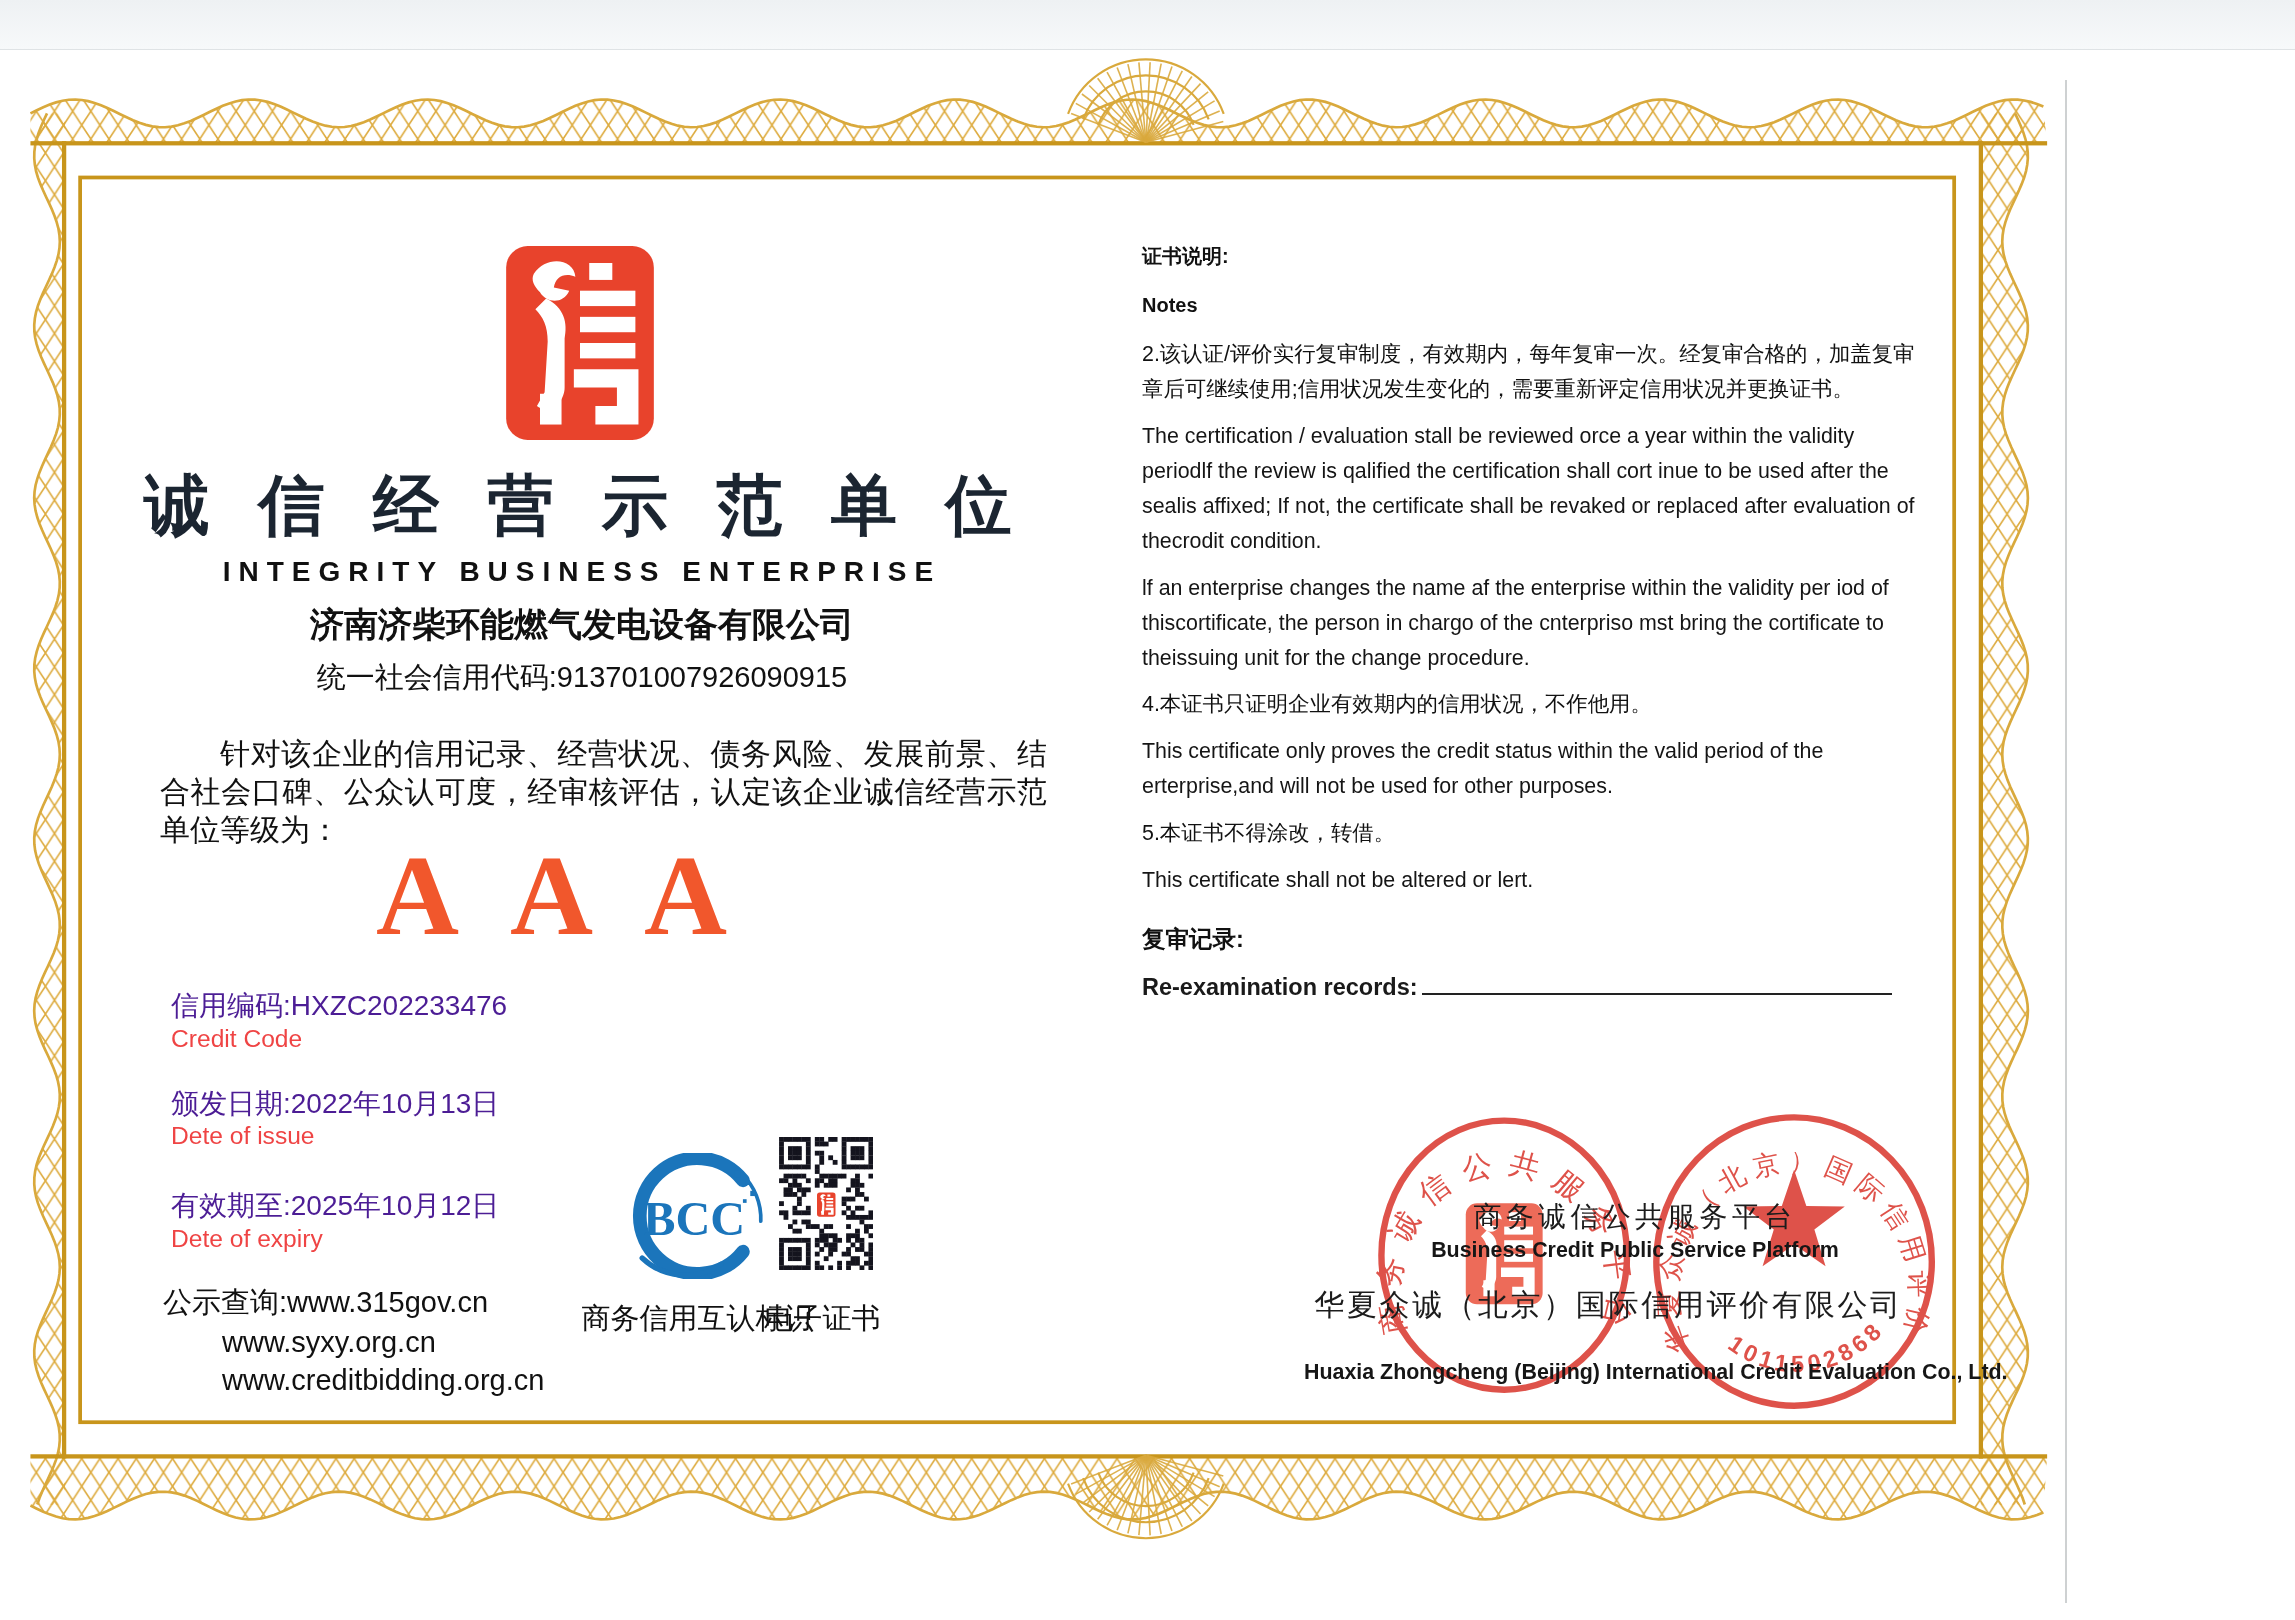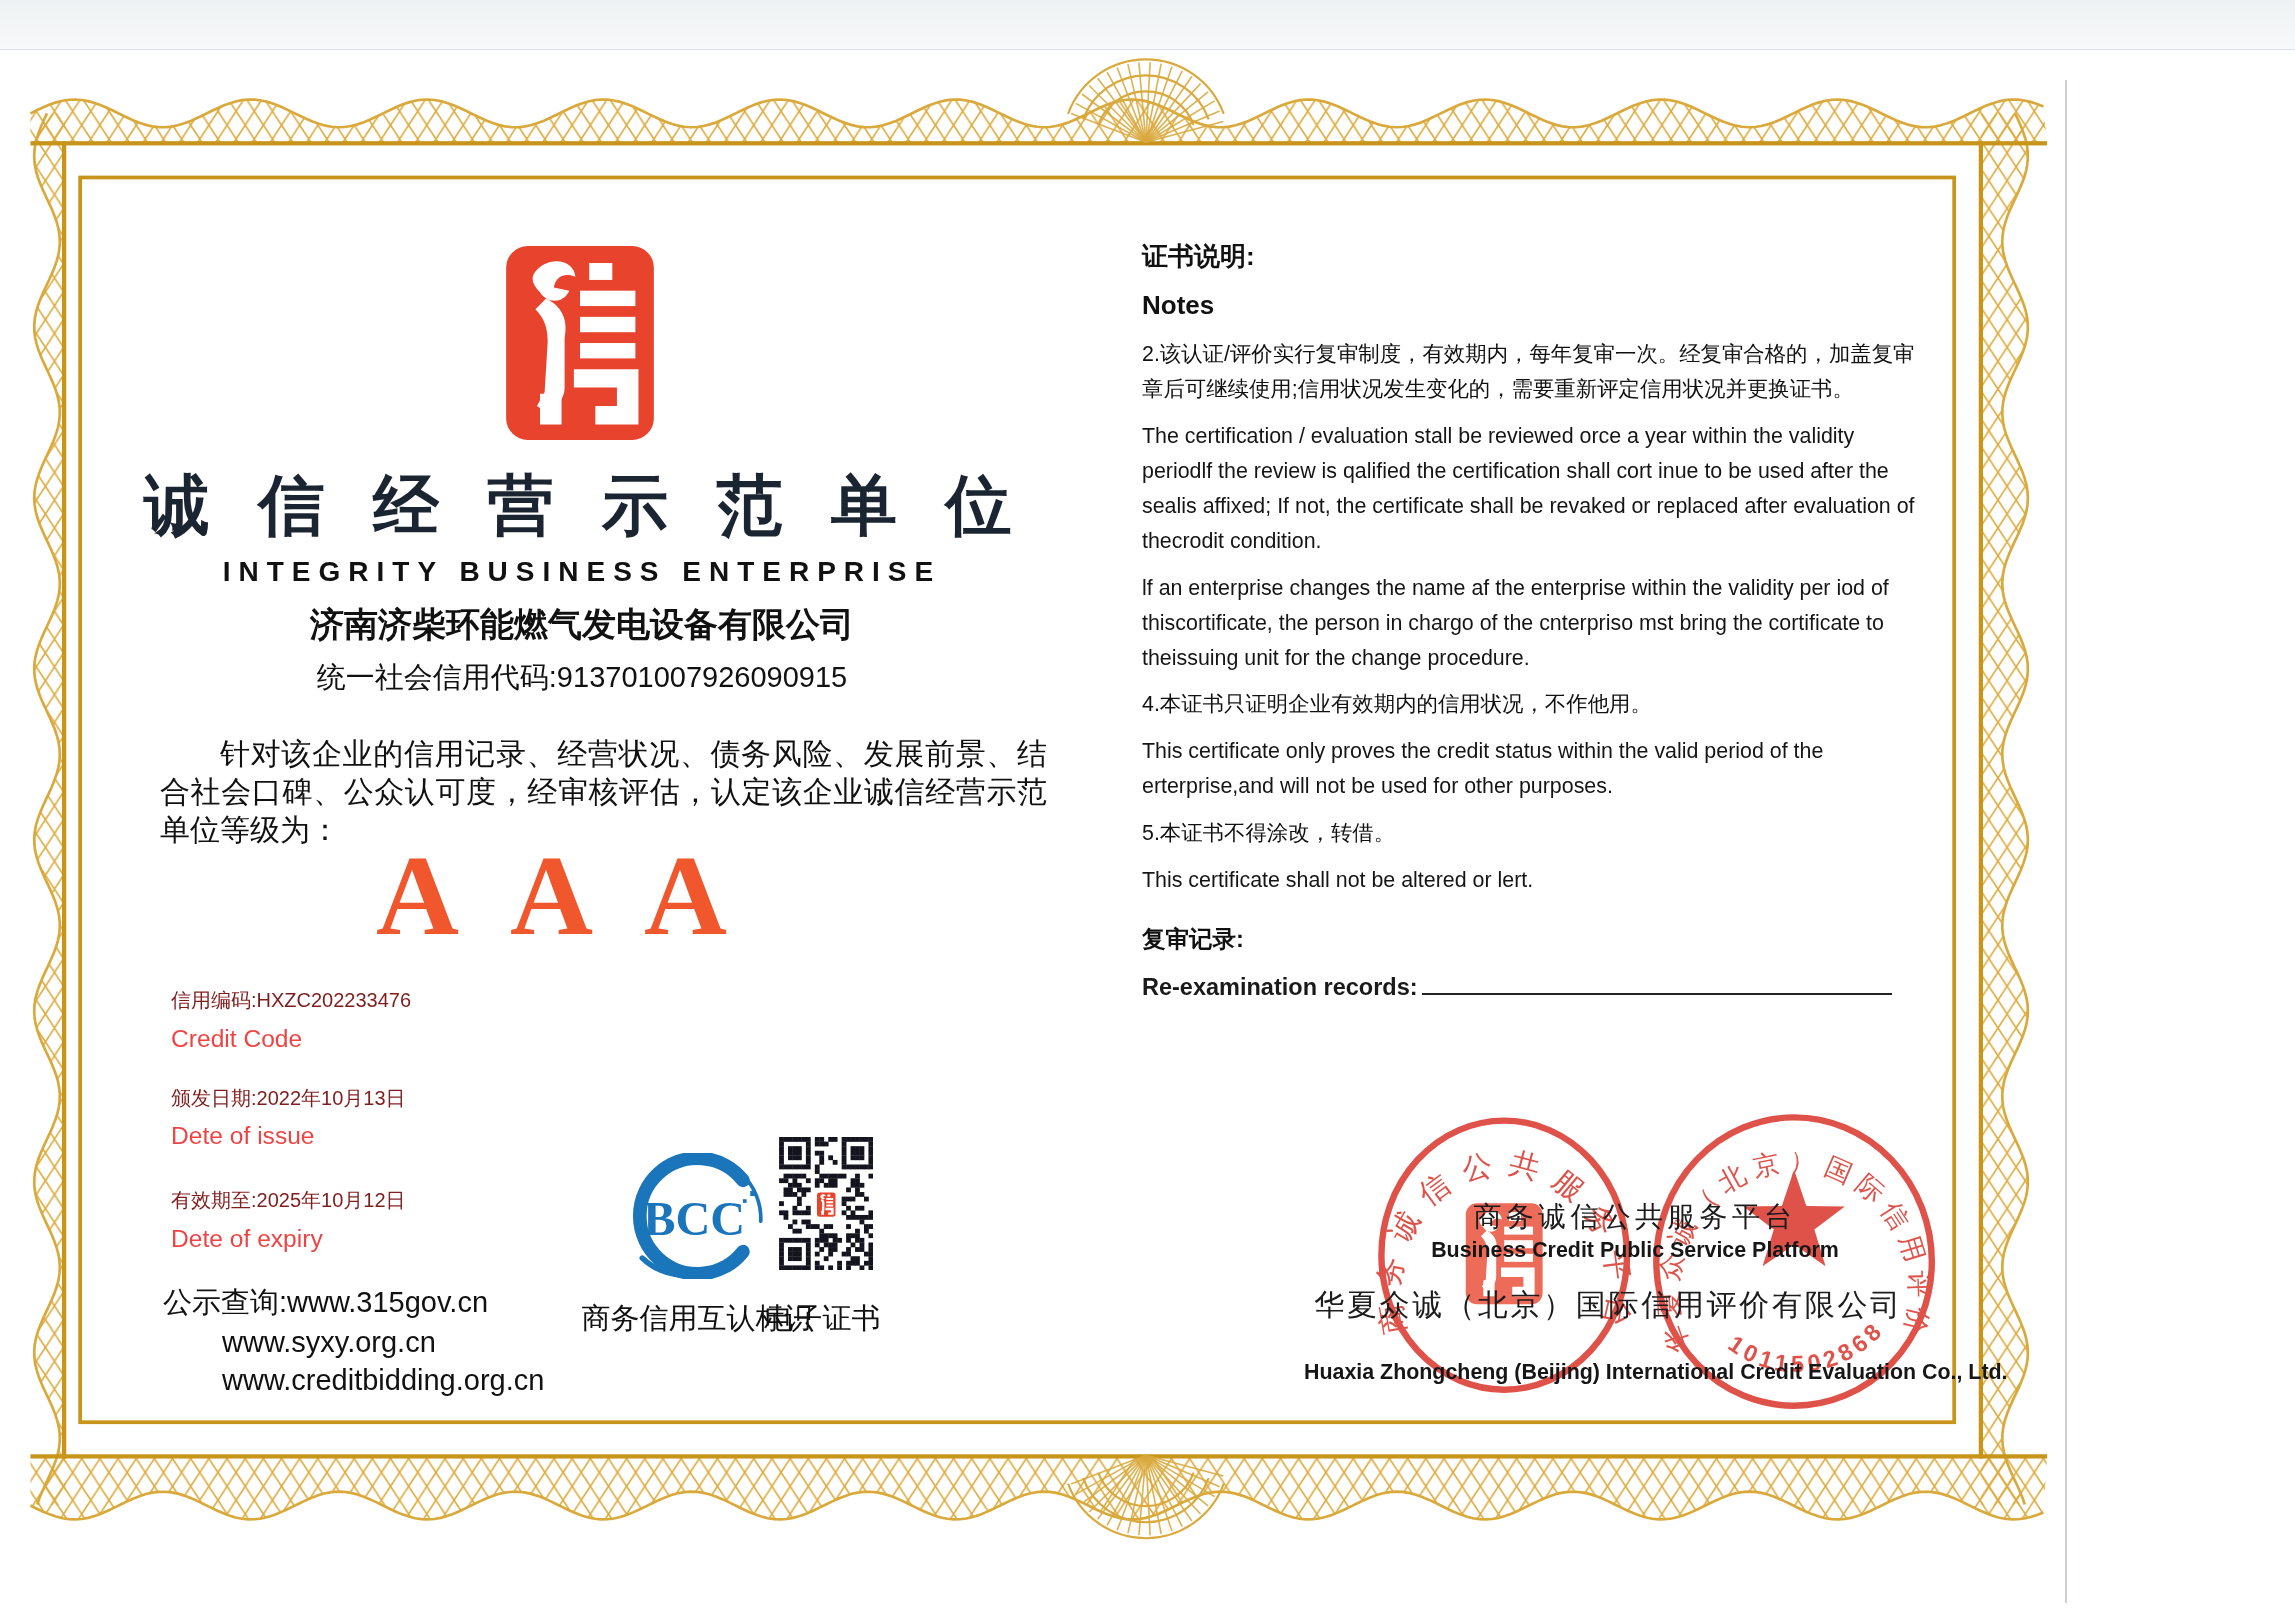--- a/index.html
+++ b/index.html
@@ -16,30 +16,30 @@
   .title-cn{left:144px;top:461px;width:876px;text-align:center;font-family:"Liberation Serif",serif;
             font-size:66px;font-weight:700;letter-spacing:16px;color:#1b2531;white-space:nowrap;}
   .title-en{left:144px;top:556px;width:876px;text-align:center;font-size:28px;font-weight:600;
             letter-spacing:8px;color:#111;white-space:nowrap;}
   .company{left:144px;top:602px;width:876px;text-align:center;font-size:34px;font-weight:700;color:#111;white-space:nowrap;}
   .uscc{left:144px;top:658px;width:876px;text-align:center;font-size:29px;color:#111;white-space:nowrap;}
   .body-par{left:160px;top:705px;width:887px;font-size:30px;line-height:38px;text-align:justify;
             text-indent:60px;color:#111;}
   .rating{left:139px;top:838px;width:876px;text-align:center;font-family:"Liberation Serif",serif;
           font-size:115px;font-weight:700;letter-spacing:51px;color:#f1572c;line-height:1;}
-  .lab-cn{font-size:20px;color:#7f1d1d;white-space:nowrap;}
+  .lab-cn{font-size:28px;color:#4c1d95;white-space:nowrap;}
   .lab-en{font-size:24.6px;color:#ef4444;white-space:nowrap;}
   .urls{font-size:29px;color:#111;white-space:nowrap;}
   .bcc-svg{left:609px;top:1153px;width:166px;height:126px;}
   .qr-box{left:779px;top:1137px;width:94px;height:133px;}
   .logo-label{font-size:29px;color:#111;white-space:nowrap;}
   
   .notes-col{left:1142px;top:239px;width:781px;}
   .notes-col p{margin:0 0 11.8px 0;font-size:21.4px;line-height:35px;color:#111;}
-  .notes-col p.h{font-weight:700;font-size:26px;margin-bottom:14px;}
+  .notes-col p.h{font-weight:700;font-size:20px;margin-bottom:14px;}
   .notes-col .en{color:#151515;}
   .review{margin-top:24.6px;}
   .review .rl{font-weight:700;font-size:23.5px;line-height:35px;margin:0 0 13px 0;}
   .review .row{display:flex;align-items:baseline;}
   .review .line{display:inline-block;width:470px;border-bottom:2.1px solid #222;height:21.4px;margin-left:4.3px;}
   
   .stamp-svg{left:1309px;top:1095px;width:668px;height:347px;}
   .sov{text-align:center;white-space:nowrap;z-index:5;}
   .s1cn{left:1389px;top:1198px;width:492px;font-size:28px;letter-spacing:4.3px;color:#1c1c1c;}
   .s1en{left:1389px;top:1238px;width:492px;font-size:21.4px;font-weight:700;color:#161616;}

